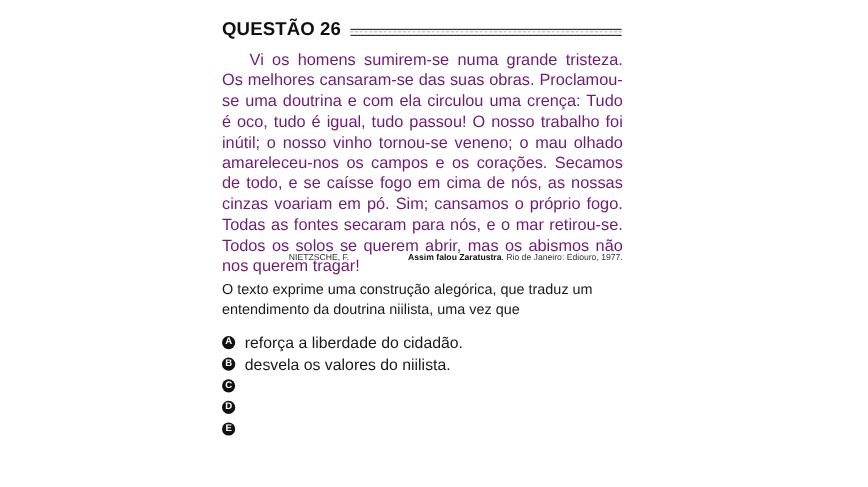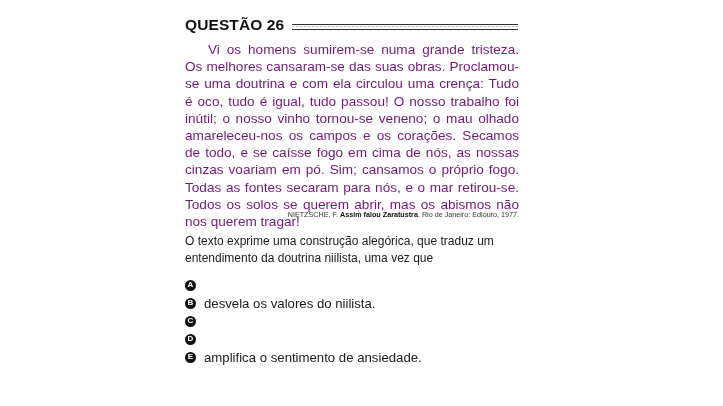--- a/index.html
+++ b/index.html
@@ -9,21 +9,21 @@
   }
   .page { position:absolute; left:185px; top:0; width:334px; }
   .header { position:absolute; left:0; top:16px; height:22px; width:334px;text-decoration:underline; }
   .q-title { position:absolute; left:0; top:0; font-weight:bold; font-size:15.5px; letter-spacing:0.1px; color:#111; }
   .q-rule { position:absolute; left:107px; top:8px; width:226px; height:6px;
     border-top:1.5px solid #333; border-bottom:1.5px solid #333; box-sizing:border-box; }
   .q-rule::after { content:""; position:absolute; left:0; right:0; top:1px; height:1px; background:repeating-linear-gradient(90deg,#bbb 0 2px,#eee 2px 4px); }
   .passage { position:absolute; left:0; top:41px; width:334px; font-size:13.6px; line-height:17.2px; text-align:justify; color:#701a75; }
   .passage p { margin:0; text-indent:23px; }
   .citation { position:absolute; left:0; top:210px; width:334px; text-align:right; font-size:7.2px; color:#333; white-space:nowrap; }
-  .citation b { font-weight:bold; color:#111; }
+  .citation b { font-weight:bold; color:#111;margin-left:47px; }
   .prompt { position:absolute; left:0; top:233px; width:334px; font-size:12px; line-height:17.2px; color:#1a1a1a; }
   .options { position:absolute; left:0; top:276px; width:334px; }
   .option { display:flex; align-items:center; height:18px; font-size:13.2px; color:#1a1a1a; cursor:pointer; }
   .opt-badge { width:11px; height:11px; border-radius:50%; background:#111; color:#fff; font-size:8px; font-weight:bold;
     display:flex; align-items:center; justify-content:center; margin-right:8px; flex:0 0 11px; line-height:1; }
 </style>
 </head>
 <body>
 
 <div class="page">
@@ -38,29 +38,29 @@
 
   <div class="citation">
     <span>NIETZSCHE, F. </span><b>Assim falou Zaratustra</b><span>. Rio de Janeiro: Ediouro, 1977.</span>
   </div>
 
   <div class="prompt">O texto exprime uma construção alegórica, que traduz um entendimento da doutrina niilista, uma vez que</div>
 
   <div class="options">
     <div class="option">
       <span class="opt-badge">A</span>
+      <span>reforça a liberdade do cidadão.</span>
     </div>
     <div class="option">
       <span class="opt-badge">B</span>
       <span>desvela os valores do niilista.</span>
     </div>
     <div class="option">
       <span class="opt-badge">C</span>
     </div>
     <div class="option">
       <span class="opt-badge">D</span>
     </div>
     <div class="option">
       <span class="opt-badge">E</span>
-      <span>amplifica o sentimento de ansiedade.</span>
     </div>
   </div>
 </div>
 
 </body></html>

